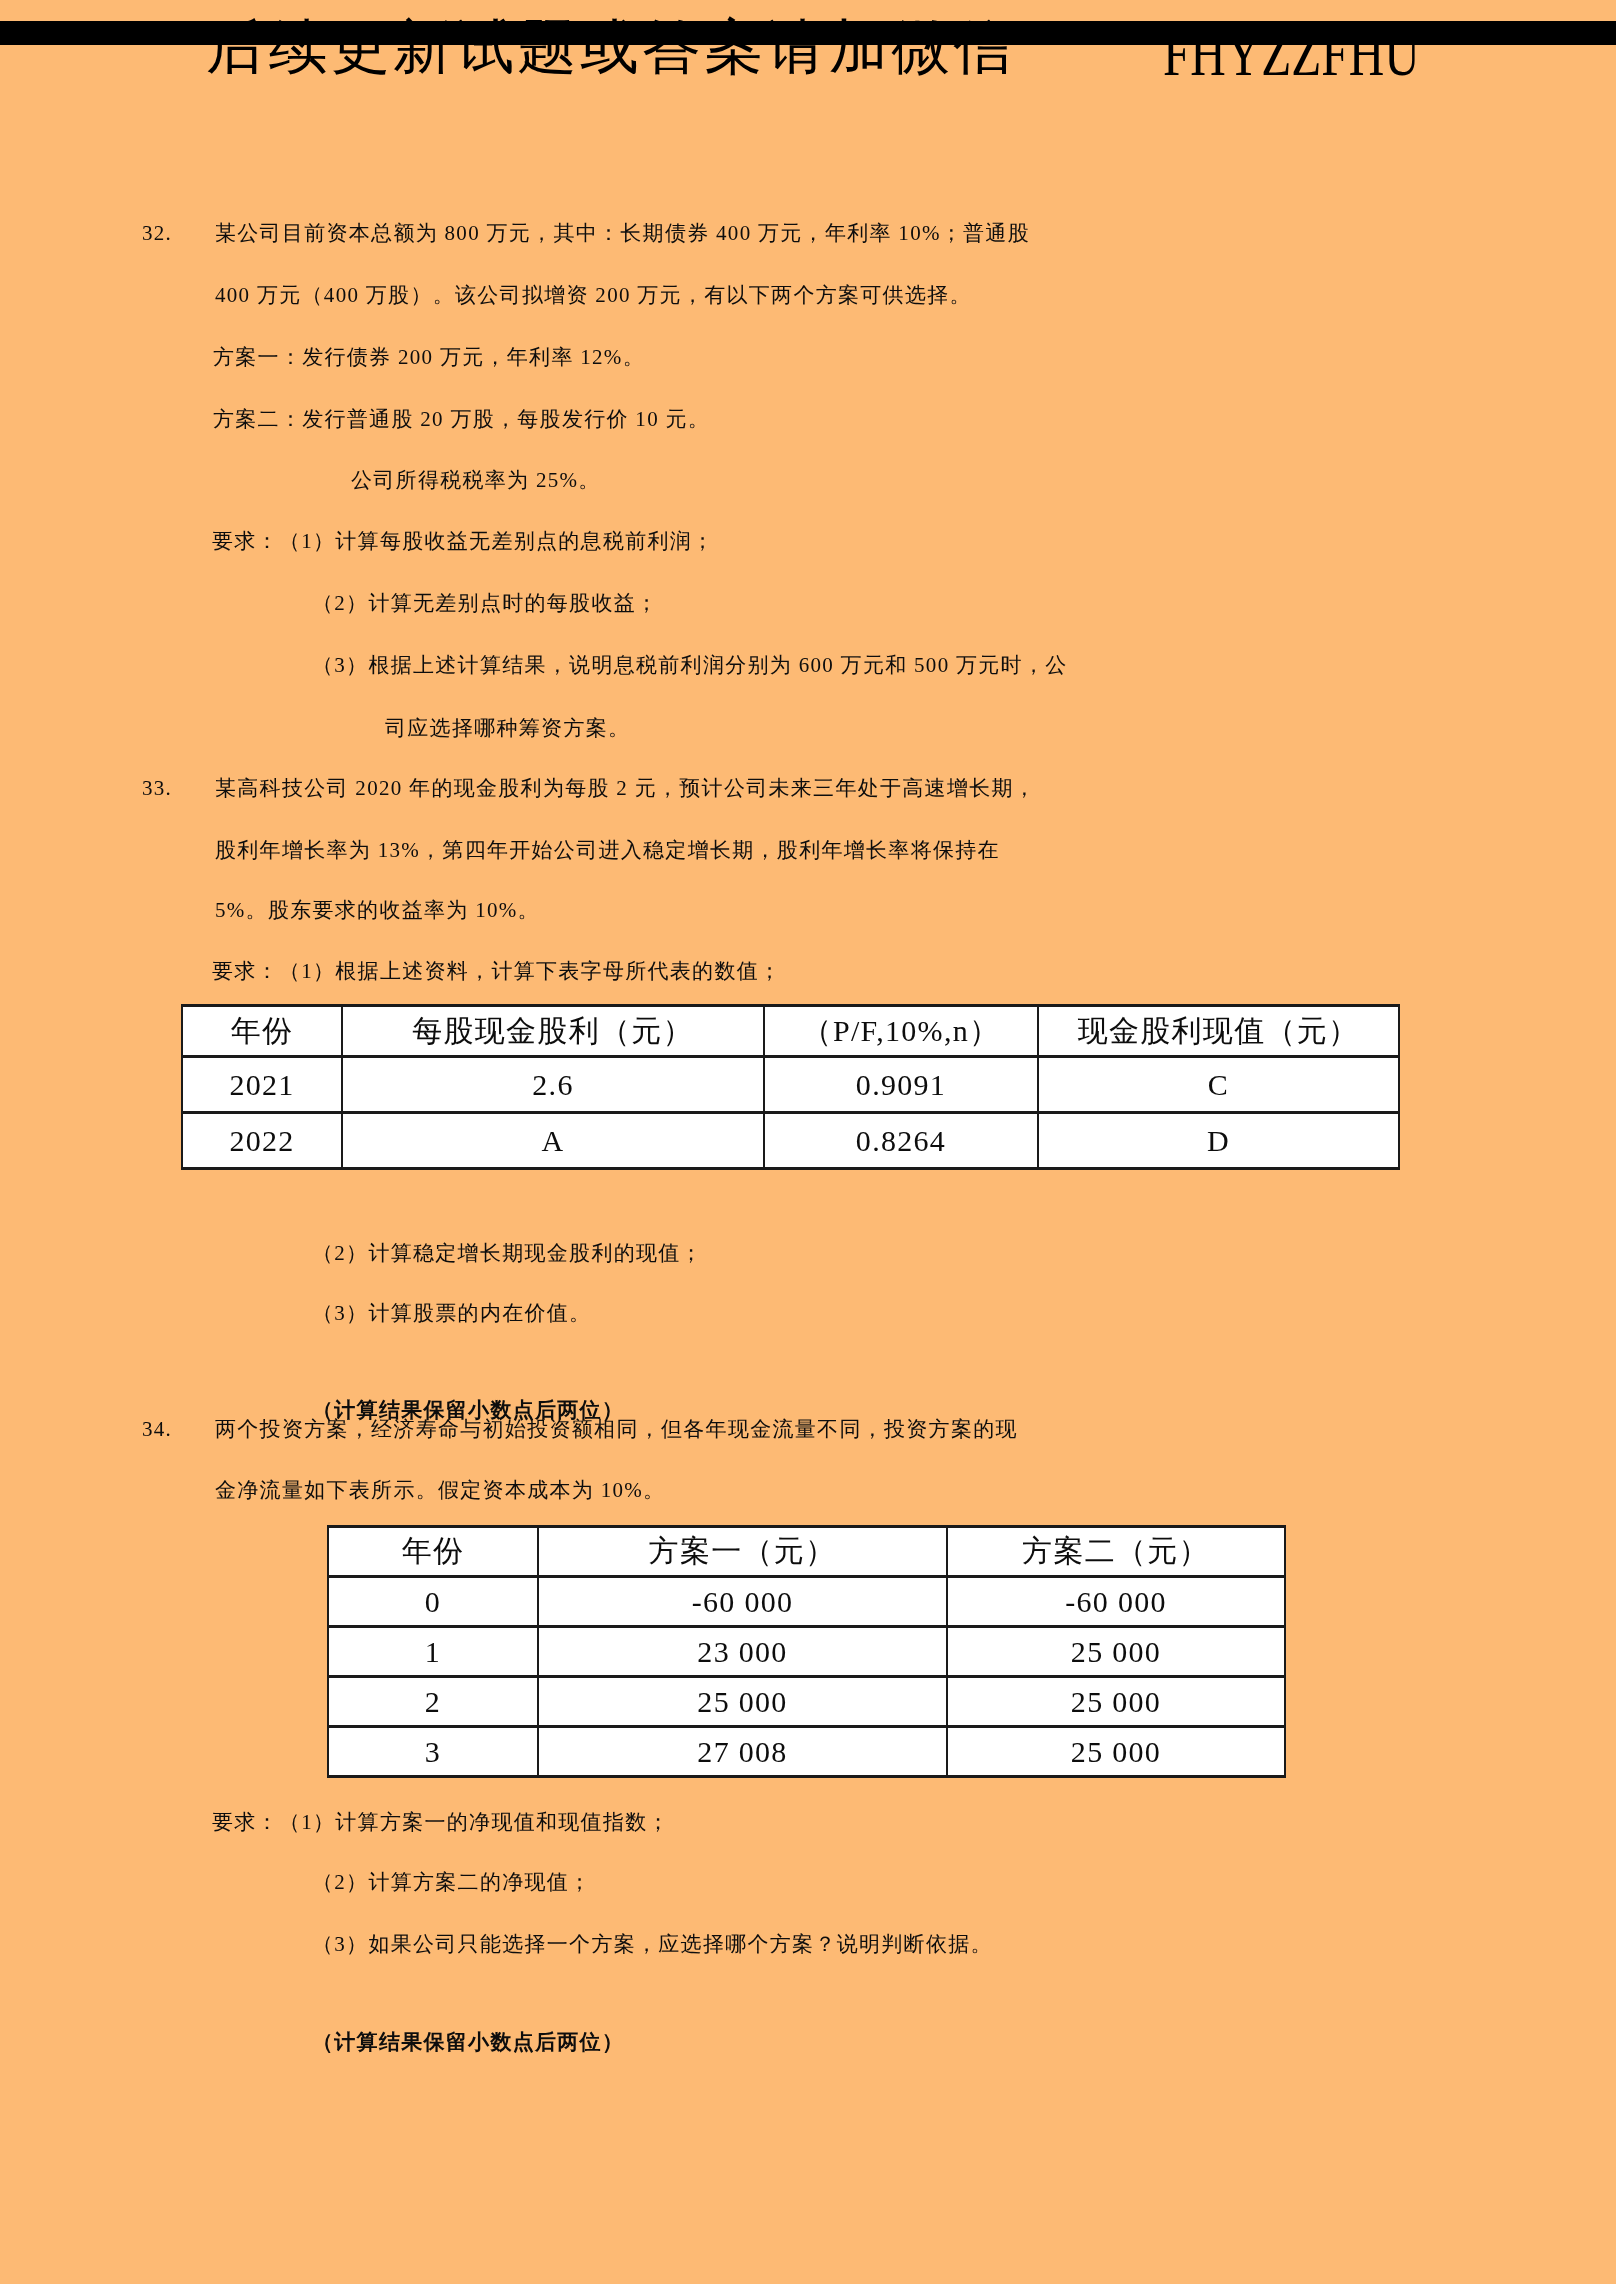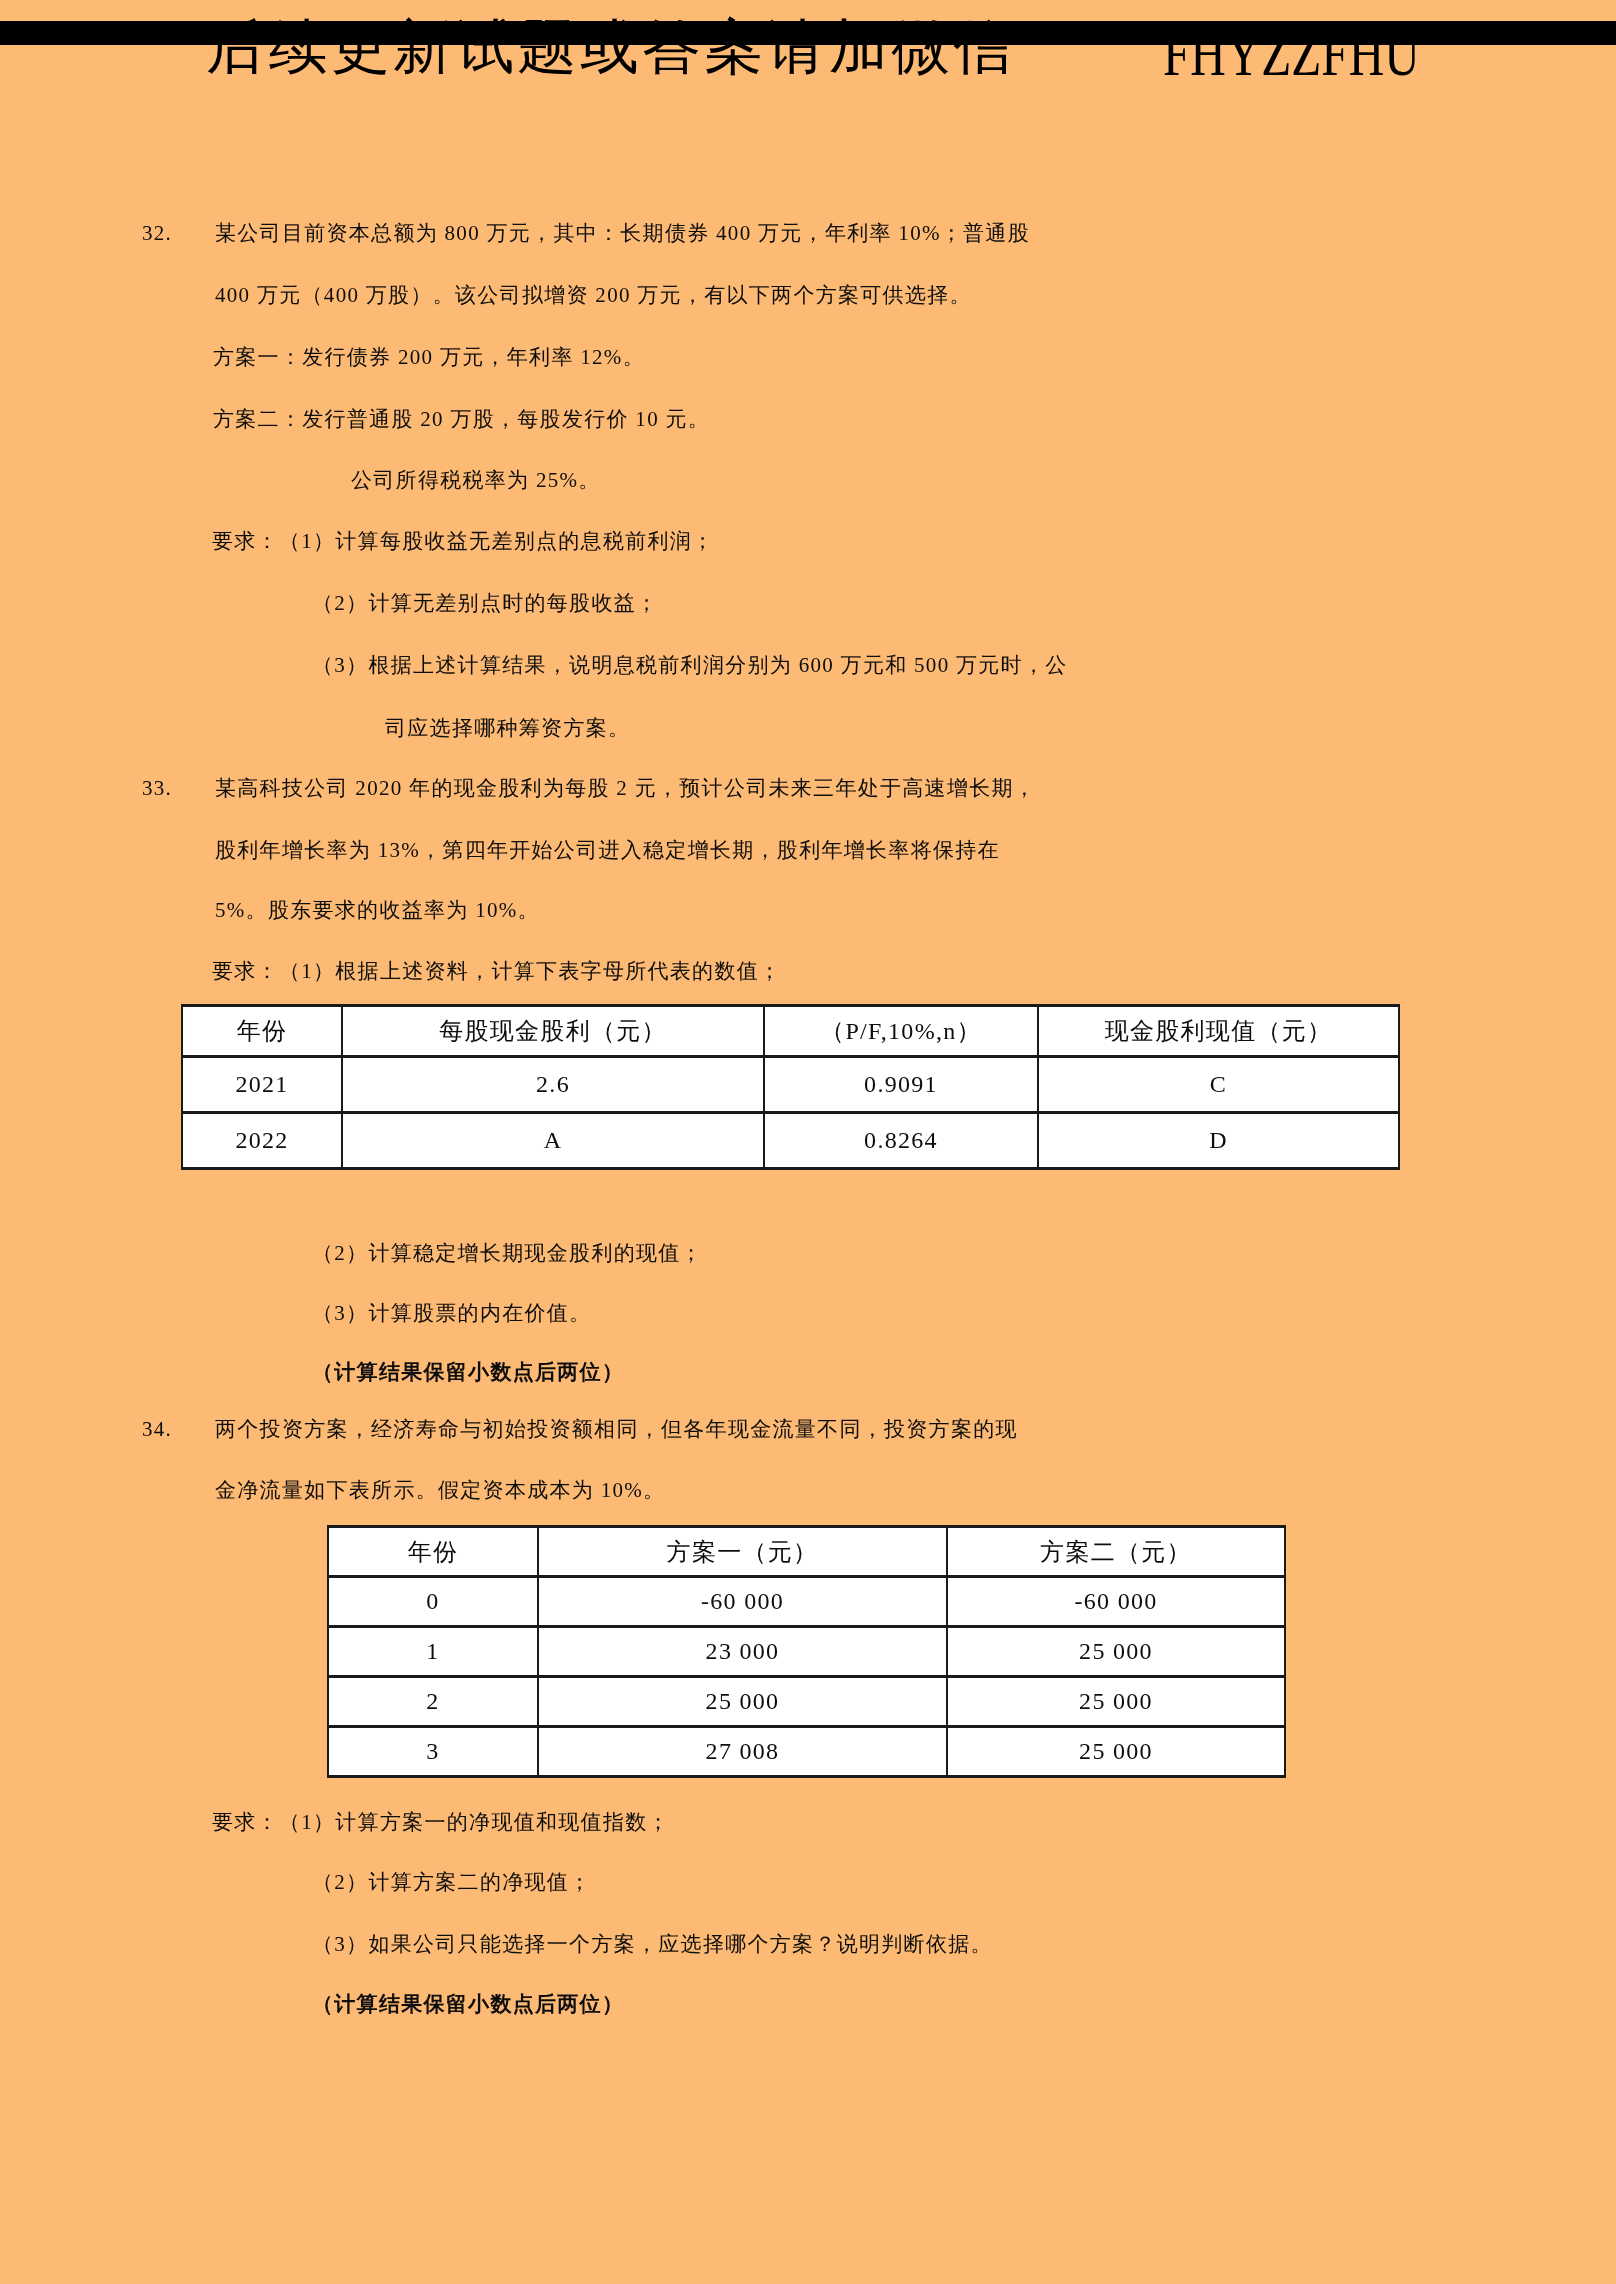--- a/index.html
+++ b/index.html
@@ -27,31 +27,31 @@
     font-size:63px;line-height:63px;white-space:nowrap;color:#000;
     transform:scaleX(0.78);transform-origin:0 0;
     font-family:"Liberation Serif","DejaVu Serif",serif;
   }
   
   .ln{
     position:absolute;
     font-size:21px;line-height:37px;letter-spacing:1.3px;
     white-space:nowrap;color:#0d0d0d;
   }
-  .bold{font-weight:700;}
+  .bold{font-weight:700;margin-top:38px;}
   
   table.exam{
     position:absolute;border-collapse:collapse;table-layout:fixed;
     background:#fff;
   }
   table.exam td,table.exam th{
     border-left:2.6px solid #1a1a1a;border-right:2.6px solid #1a1a1a;
     border-top:3.3px solid #1a1a1a;border-bottom:3.3px solid #1a1a1a;
     text-align:center;vertical-align:middle;
-    font-size:24px;letter-spacing:1.3px;font-weight:400;
+    font-size:30px;letter-spacing:1.3px;font-weight:400;
     padding:0;overflow:hidden;
   }
   #dividend-table{left:181px;top:1004px;width:1218px;}
   #dividend-table .hrow{height:51px;}
   #dividend-table .drow{height:56px;}
   #cashflow-table{left:327px;top:1525px;width:957px;}
   #cashflow-table .hrow{height:50px;}
   #cashflow-table .drow{height:50px;}
   .footer{
     position:absolute;left:450px;top:2081px;

